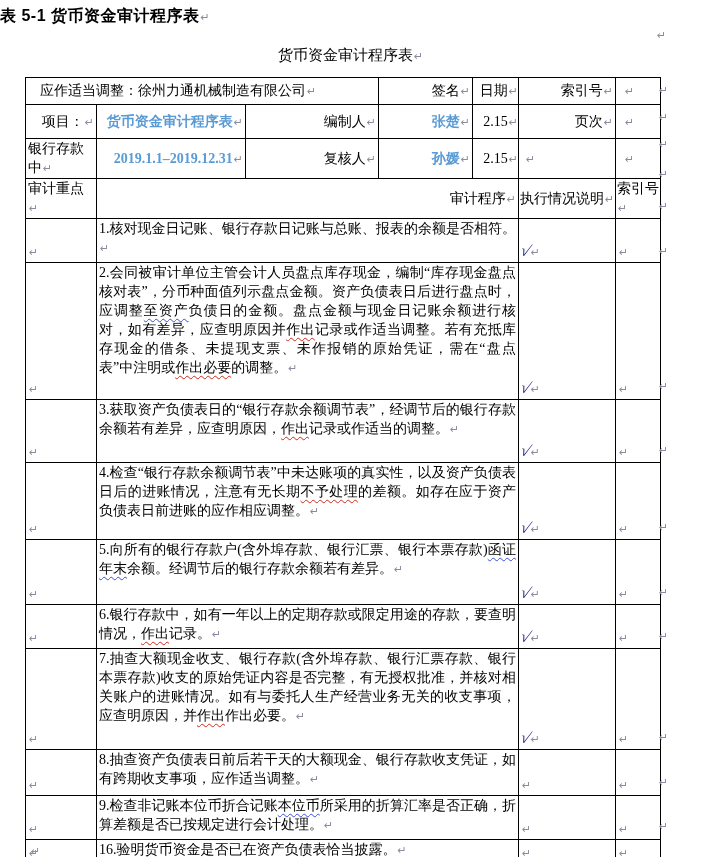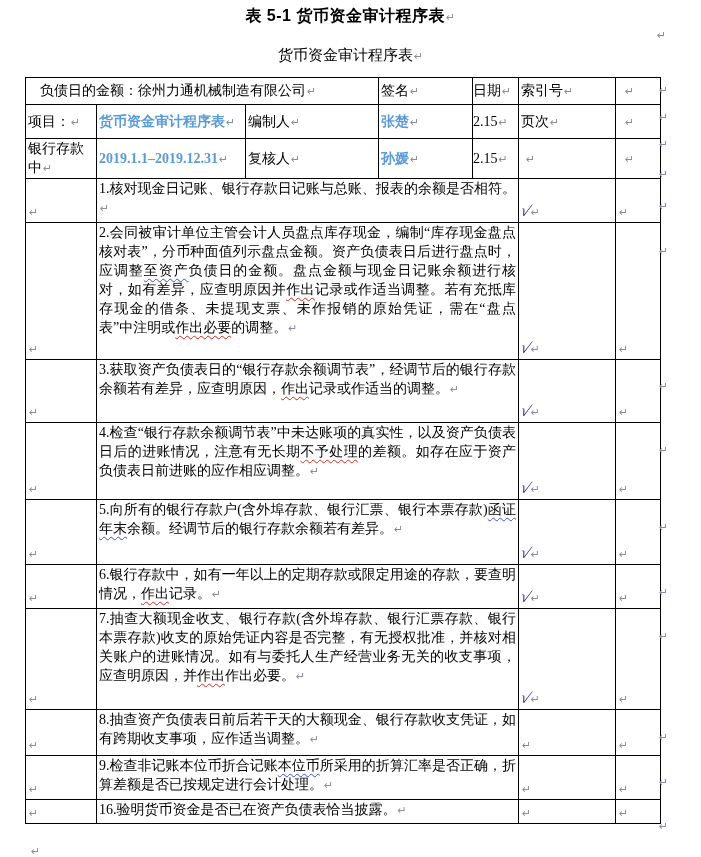--- a/index.html
+++ b/index.html
@@ -1,43 +1,43 @@
 <!DOCTYPE html>
 <html><head>
 <meta charset="utf-8">
 <style>
   html,body{margin:0;padding:0;}
   body{
     width:701px;height:857px;background:#ffffff;position:relative;overflow:hidden;
     font-family:"Liberation Serif","DejaVu Serif",serif;color:#000;
   }
   .doc-title{
-    position:absolute;top:6px;left:0;width:701px;text-align:center;
+    position:absolute;top:6px;left:0;width:701px;text-align:left;
     font-family:"Liberation Sans","DejaVu Sans",sans-serif;
     font-weight:bold;font-size:16px;letter-spacing:.5px;white-space:nowrap;
   }
   .sub-title{
     position:absolute;top:46px;left:0;width:701px;text-align:center;
     font-size:15px;white-space:nowrap;
   }
   .pilcrow{
     font-size:11px;color:#8a8aa0;font-family:"DejaVu Sans",sans-serif;
     font-weight:normal;vertical-align:baseline;padding-left:1px;
   }
   table.audit{
     position:absolute;left:25px;top:77px;border-collapse:collapse;table-layout:fixed;
     width:636px;font-size:14px;
   }
   table.audit td{
     border:1px solid #000;padding:0 2px;overflow:hidden;
     font-size:14px;line-height:19px;
   }
   td.hc{vertical-align:middle;}
-  td.ctr{text-align:left;margin-left:25px;}
-  td.lft{text-align:left;padding-left:7px;}
+  td.ctr{text-align:right;margin-left:25px;}
+  td.lft{text-align:right;padding-left:7px;}
   .blue{color:#5b9bd5;font-weight:bold;}
   td.proc{
     vertical-align:top;text-align:justify;
     padding:2px 4px 2px 7px;line-height:20px;
   }
   td.focus,td.idx{vertical-align:bottom;padding:0 2px 3px 4px;}
   td.exec{vertical-align:bottom;padding:0 2px 3px 5px;}
   .check{
     display:inline-block;color:#20267f;font-size:16px;font-weight:bold;
     transform:rotate(10deg) skewX(-12deg);line-height:14px;
@@ -67,21 +67,21 @@
       <col style="width:149px">
       <col style="width:133px">
     <col style="width:94px">
       <col style="width:46px">
       <col style="width:97px">
       <col style="width:45px">
   </colgroup>
 
   <tbody>
       <tr style="height:27px">
-    <td colspan="3" class="hc" style="padding-left:14px"><span>负债日的金额：徐州力通机械制造有限公司</span><span class="pilcrow">↵</span></td>
+    <td colspan="3" class="hc" style="padding-left:14px"><span>应作适当调整：徐州力通机械制造有限公司</span><span class="pilcrow">↵</span></td>
     <td class="hc ctr"><span>签名</span><span class="pilcrow">↵</span></td>
     <td class="hc ctr" style="padding:0"><span>日期</span><span class="pilcrow">↵</span></td>
     <td class="hc ctr"><span>索引号</span><span class="pilcrow">↵</span></td>
     <td class="hc" style="padding-left:8px"><span class="pilcrow">↵</span></td>
   </tr>
 
   <tr style="height:34px">
     <td class="hc ctr"><span>项目：</span><span class="pilcrow">↵</span></td>
     <td class="hc ctr"><span class="blue">货币资金审计程序表</span><span class="pilcrow">↵</span></td>
     <td class="hc lft"><span>编制人</span><span class="pilcrow">↵</span></td>
@@ -94,20 +94,26 @@
   <tr style="height:29px">
     <td class="hc" style="padding-left:2px"><span>银行存款中</span><span class="pilcrow">↵</span></td>
     <td class="hc ctr"><span class="blue">2019.1.1–2019.12.31</span><span class="pilcrow">↵</span></td>
     <td class="hc lft"><span>复核人</span><span class="pilcrow">↵</span></td>
     <td class="hc lft"><span class="blue">孙媛</span><span class="pilcrow">↵</span></td>
     <td class="hc ctr" style="padding:0"><span>2.15</span><span class="pilcrow">↵</span></td>
     <td class="hc" style="padding-left:6px"><span class="pilcrow">↵</span></td>
     <td class="hc" style="padding-left:8px"><span class="pilcrow">↵</span></td>
   </tr>
 
+  <tr style="height:33px">
+    <td class="hc" style="padding-left:2px"><span>审计重点</span><span class="pilcrow">↵</span></td>
+    <td colspan="4" class="hc lft"><span>审计程序</span><span class="pilcrow">↵</span></td>
+    <td class="hc" style="padding:0 0 0 1px"><span>执行情况说明</span><span class="pilcrow">↵</span></td>
+    <td class="hc" style="padding:0 0 0 1px"><span>索引号</span><span class="pilcrow">↵</span></td>
+  </tr>
 
   <tr style="height:44px">
     <td class="focus"><span class="pilcrow">↵</span></td>
     <td colspan="4" class="proc"><span><span>1.核对现金日记账、银行存款日记账与总账、报表的余额是否相符。</span></span><span class="pilcrow">↵</span></td>
     <td class="exec"><span class="check">√</span><span class="pilcrow">↵</span></td>
     <td class="idx"><span class="pilcrow">↵</span></td>
   </tr>
   <tr style="height:137px">
     <td class="focus"><span class="pilcrow">↵</span></td>
     <td colspan="4" class="proc"><span><span>2.会同被审计单位主管会计人员盘点库存现金，编制“库存现金盘点核对表”，分币种面值列示盘点金额。资产负债表日后进行盘点时，应调整</span><span class="wavy-blue">至资产</span><span>负债日的金额。盘点金额与现金日记账余额进行核对，如有差异，应查明原因并</span><span class="wavy-red">作出</span><span>记录或作适当调整。若有充抵库存现金的借条、未提现支票、未作报销的原始凭证，需在“盘点表”中注明或</span><span class="wavy-red">作出必要</span><span>的调整。</span></span><span class="pilcrow">↵</span></td>

